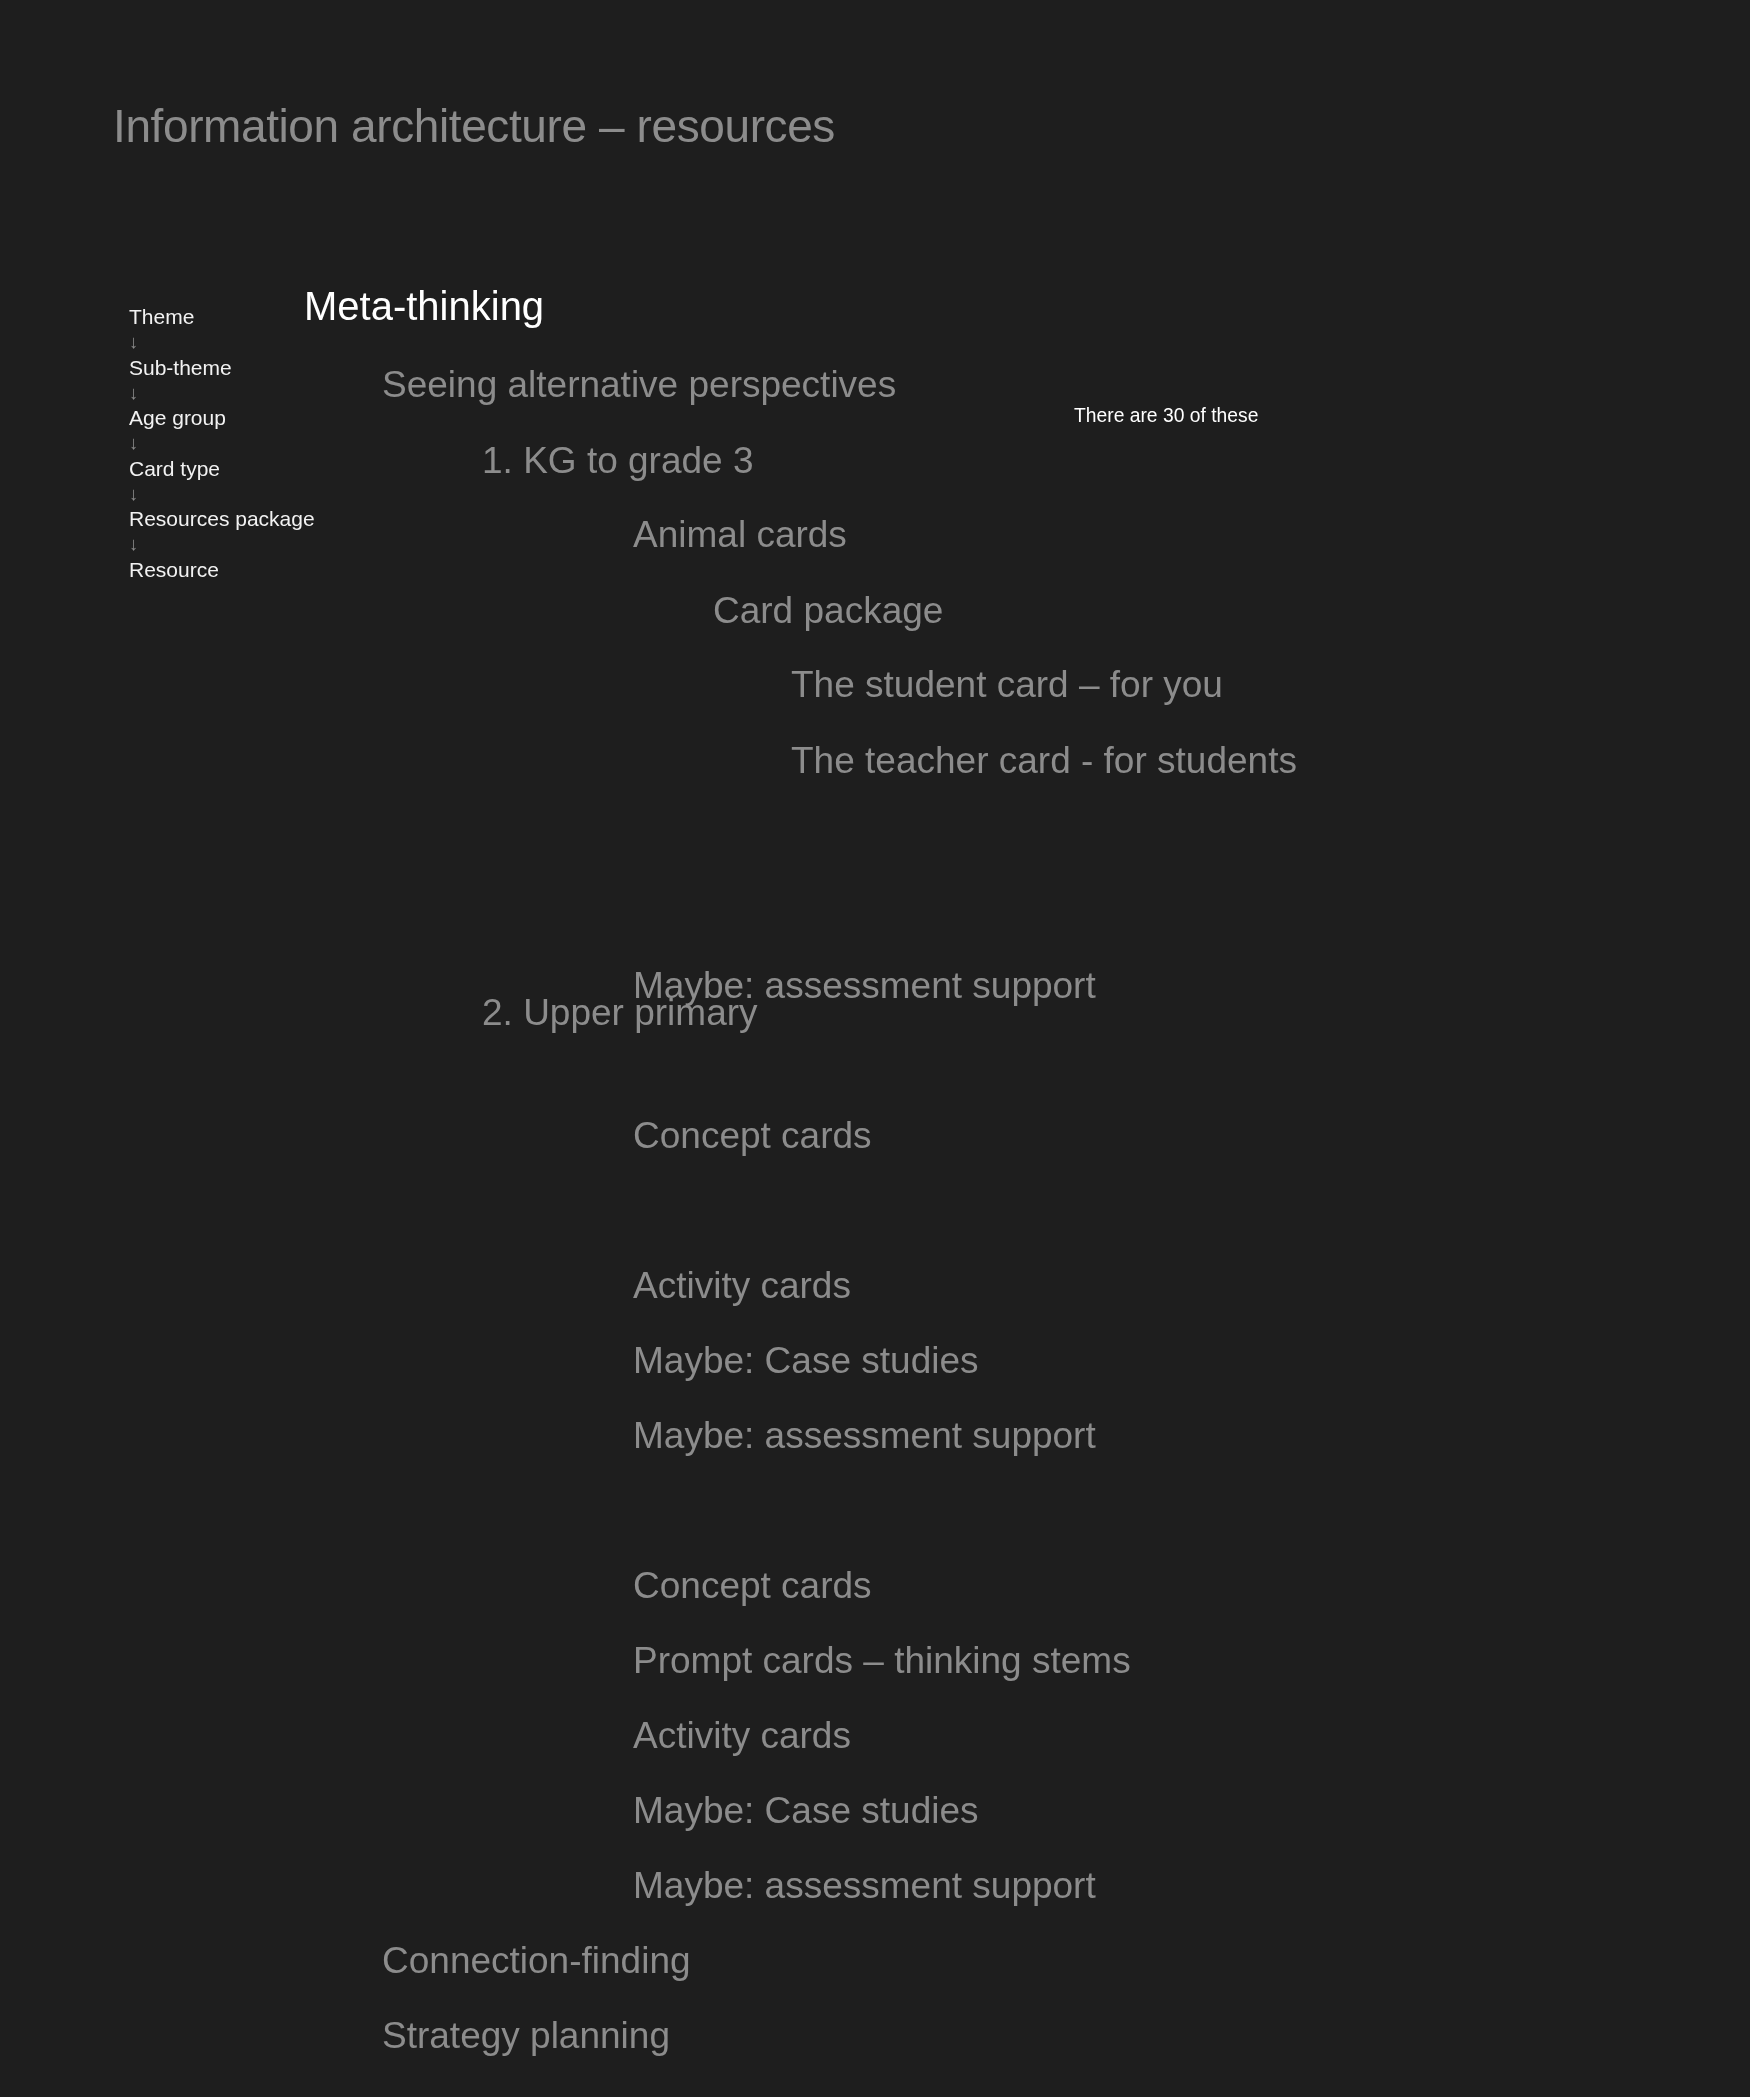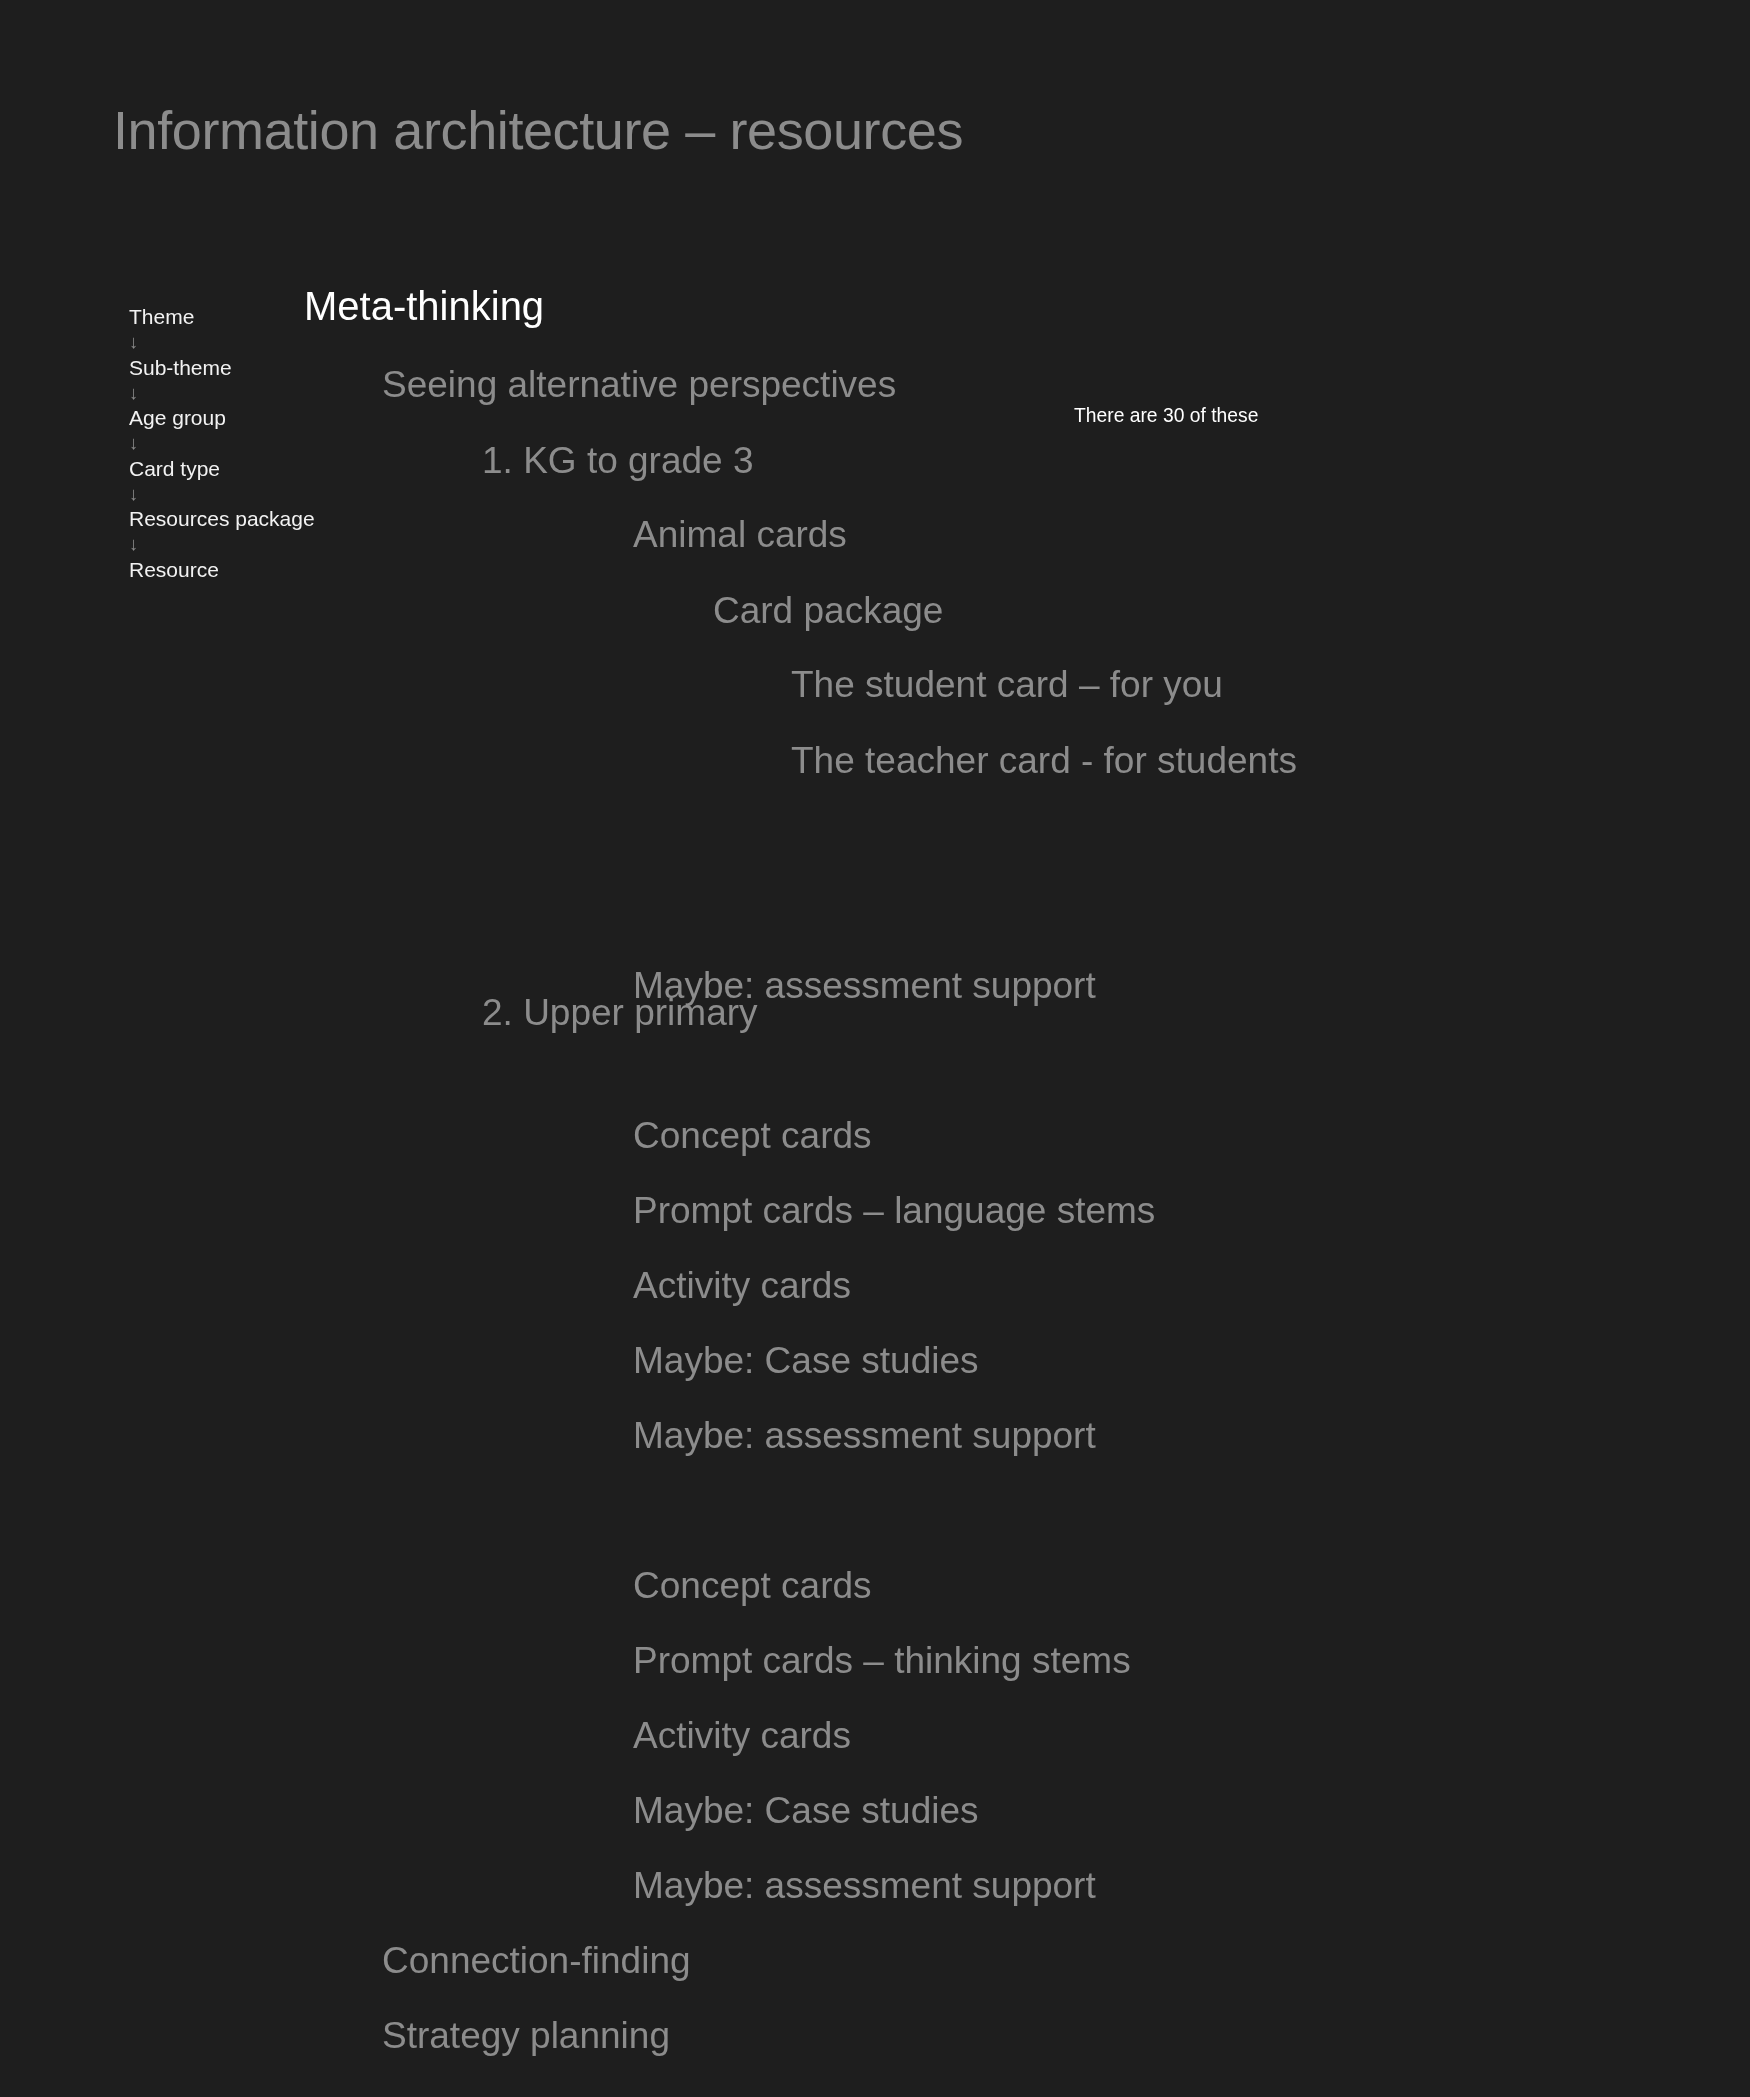--- a/index.html
+++ b/index.html
@@ -14,21 +14,21 @@
     font-family: "Liberation Sans", "DejaVu Sans", sans-serif;
     -webkit-font-smoothing: antialiased;
     overflow: hidden;
   }
 
   
   #page-title {
     position: absolute;
     left: 113px;
     top: 99px;
-    font-size: 54px;
+    font-size: 46px;
     font-weight: 400;
     letter-spacing: -0.4px;
     color: #8c8c8c;
     white-space: nowrap;
   }
 
   
   #legend {
     position: absolute;
     left: 129px;
@@ -114,21 +114,20 @@
     <div class="node lv-theme" style="left: 304px; top: 284px; color: rgb(255, 255, 255);">Meta-thinking</div>
     <div class="node lv-subtheme" style="left: 382px; top: 364px;">Seeing alternative perspectives</div>
     <div class="node lv-age" style="left: 482px; top: 440px;">1. KG to grade 3</div>
     <div class="node lv-cardtype" style="left: 633px; top: 514px;">Animal cards</div>
     <div class="node lv-package" style="left: 713px; top: 590px;">Card package</div>
     <div class="node lv-resource" style="left: 791px; top: 664px;">The student card – for you</div>
     <div class="node lv-resource" style="left: 791px; top: 740px;">The teacher card - for students</div>
     <div class="node lv-package" style="left: 633px; top: 965px;">Maybe: assessment support</div>
     <div class="node lv-age" style="left: 482px; top: 992px;">2. Upper primary</div>
     <div class="node lv-cardtype" style="left: 633px; top: 1115px;">Concept cards</div>
-    <div class="node lv-cardtype" style="left: 633px; top: 1190px;">Prompt cards – language stems</div>
     <div class="node lv-cardtype" style="left: 633px; top: 1265px;">Activity cards</div>
     <div class="node lv-cardtype" style="left: 633px; top: 1340px;">Maybe: Case studies</div>
     <div class="node lv-cardtype" style="left: 633px; top: 1415px;">Maybe: assessment support</div>
     <div class="node lv-cardtype" style="left: 633px; top: 1565px;">Concept cards</div>
     <div class="node lv-cardtype" style="left: 633px; top: 1640px;">Prompt cards – thinking stems</div>
     <div class="node lv-cardtype" style="left: 633px; top: 1715px;">Activity cards</div>
     <div class="node lv-cardtype" style="left: 633px; top: 1790px;">Maybe: Case studies</div>
     <div class="node lv-cardtype" style="left: 633px; top: 1865px;">Maybe: assessment support</div>
     <div class="node lv-subtheme" style="left: 382px; top: 1940px;">Connection-finding</div>
     <div class="node lv-subtheme" style="left: 382px; top: 2015px;">Strategy planning</div>

